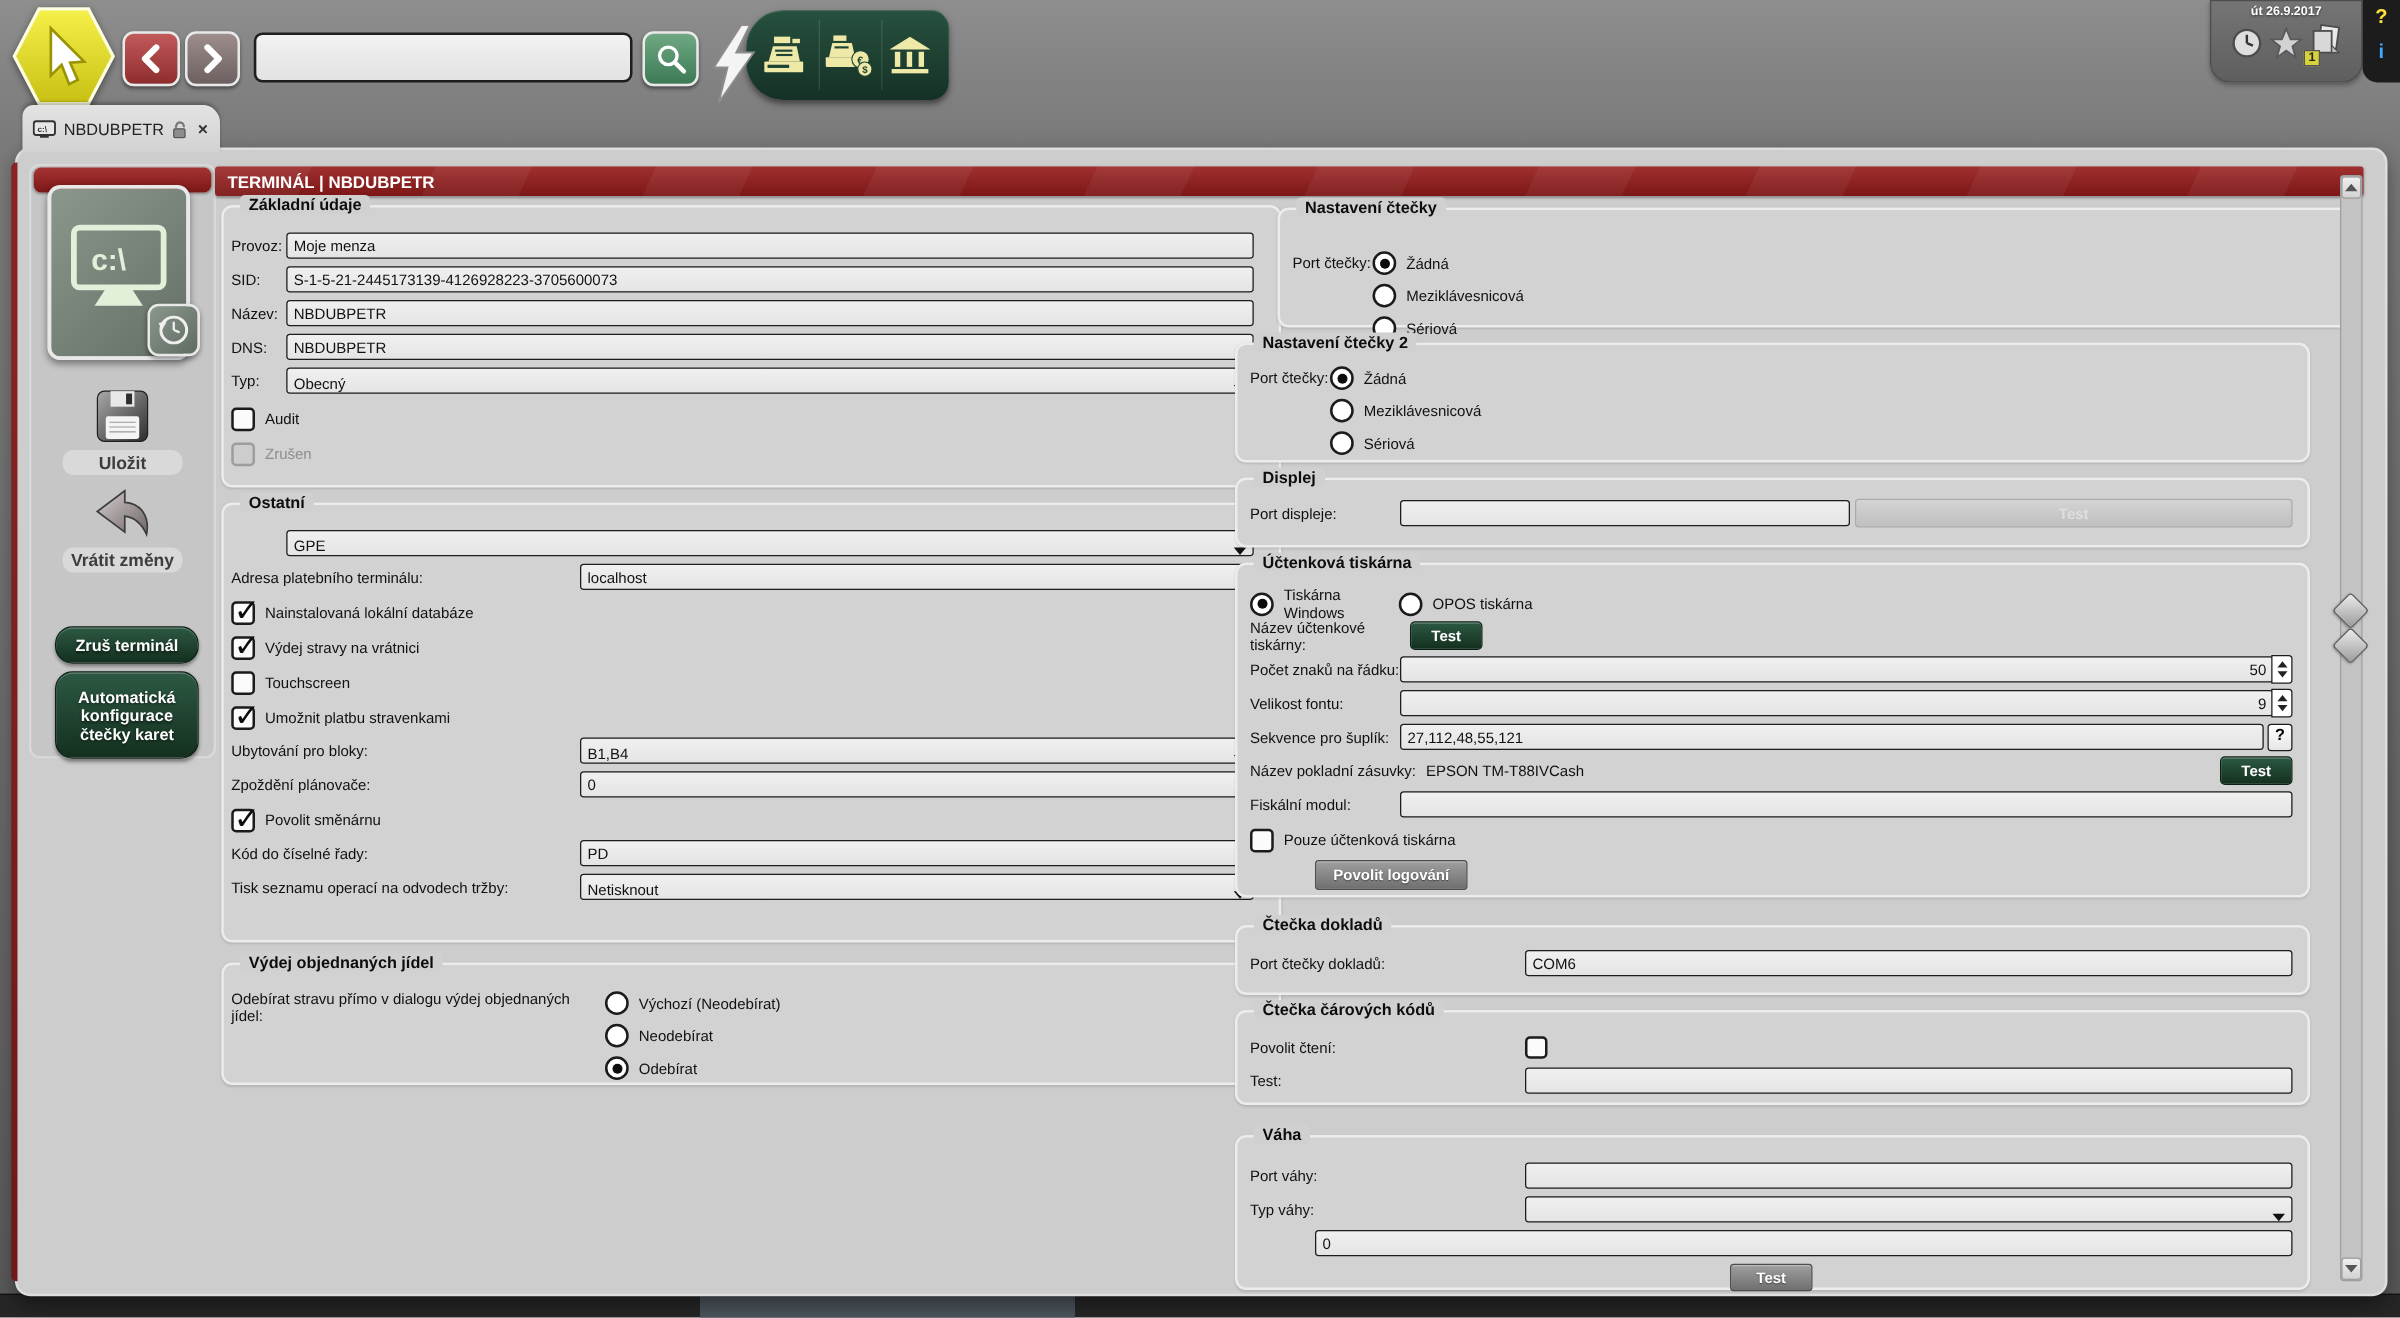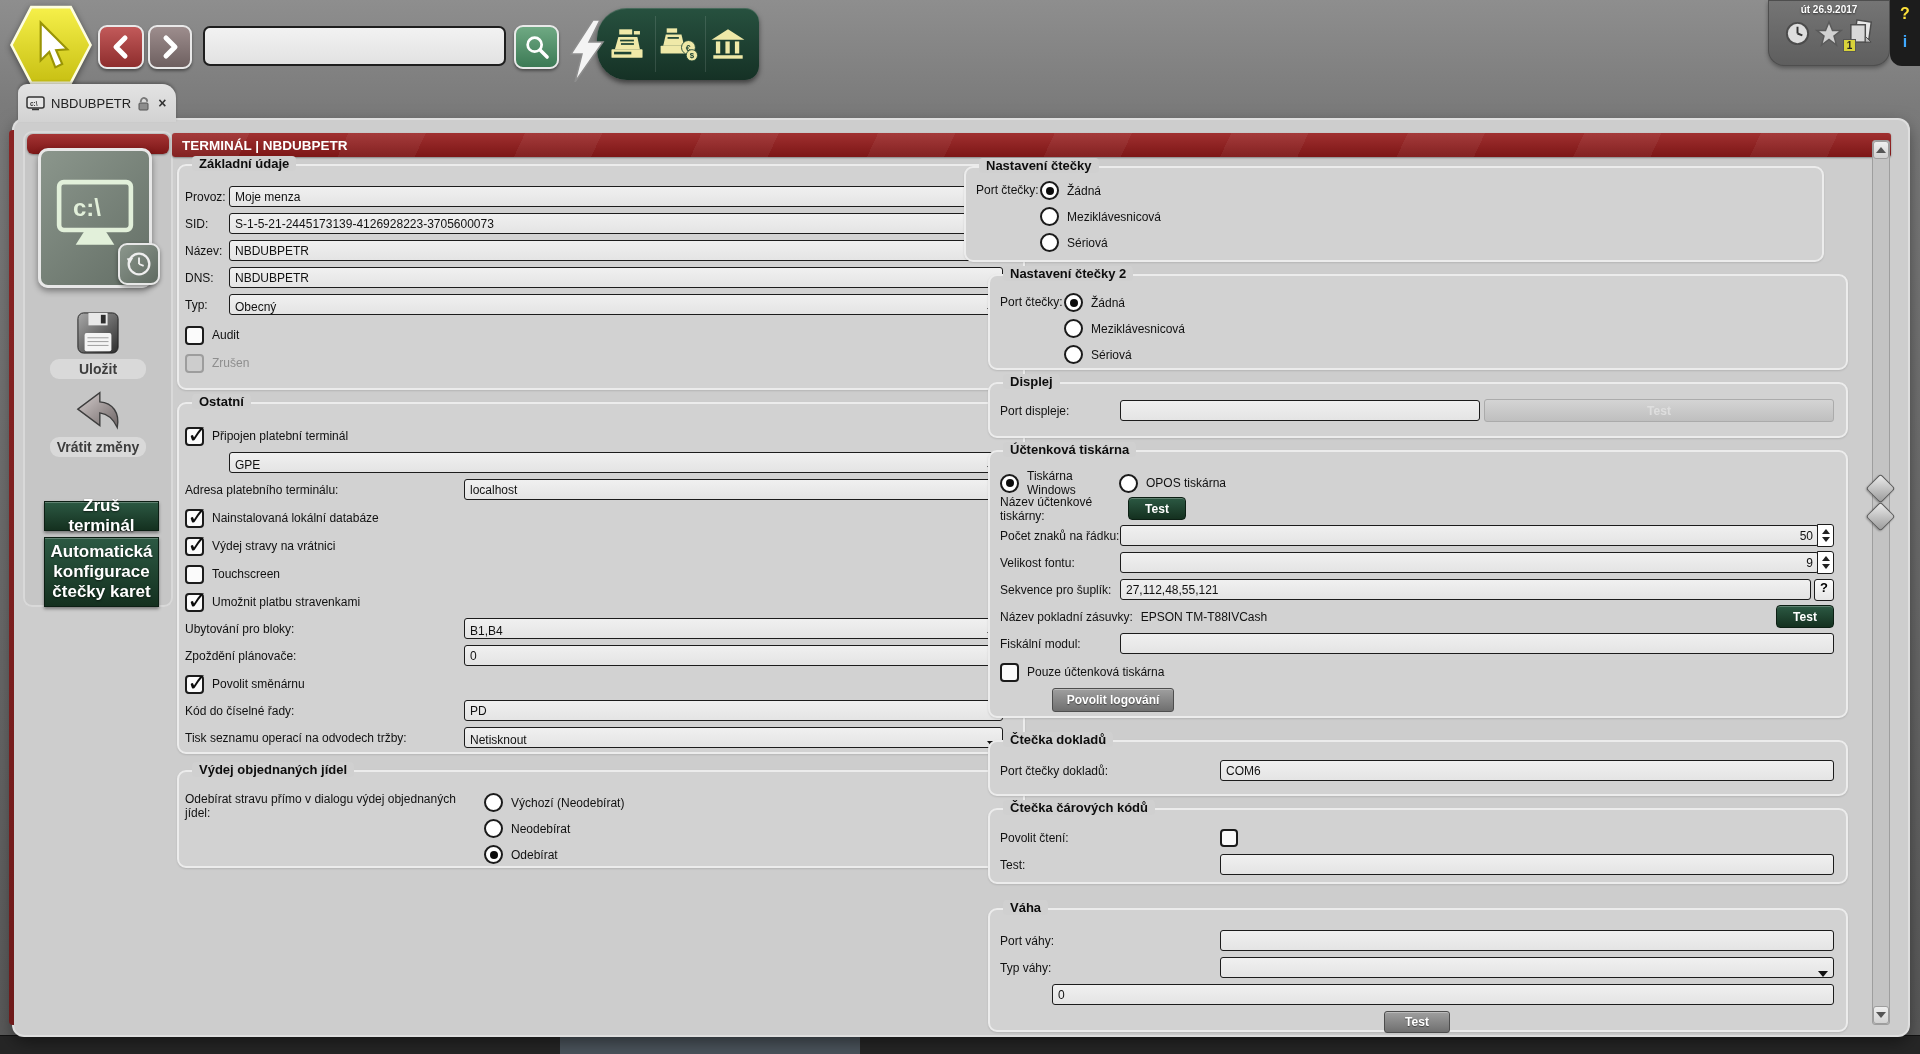--- a/index.html
+++ b/index.html
@@ -64,24 +64,24 @@
   .side-redbar { position:absolute; left:4px; top:3px; width:142px; height:20px; border-radius:6px;
              background:linear-gradient(180deg,#a53434,#7c1616); box-shadow:0 1px 2px rgba(0,0,0,.35); }
   .tile { position:absolute; left:15px; top:17px; width:114px; height:140px; border-radius:10px;
           background:linear-gradient(135deg,#8b968c,#646f66); border:3px solid #e8e8e8;
           box-shadow:0 3px 6px rgba(0,0,0,.4); display:flex; align-items:center; justify-content:center; cursor:pointer; }
   .tile-badge { position:absolute; left:95px; top:112px; width:42px; height:42px; border-radius:9px;
           background:linear-gradient(135deg,#8b968c,#5f6a61); border:2px solid #e8e8e8;
           display:flex; align-items:center; justify-content:center; box-shadow:0 2px 4px rgba(0,0,0,.4); }
   .side-act { position:absolute; left:27px; width:96px; text-align:center; cursor:pointer; }
   .side-plate { background:#d9d9d9; border-radius:9px; padding:2px 4px; font-size:14px; font-weight:bold; color:#3d3d3d; }
-  .gbtn { position:absolute; left:21px; width:115px; border-radius:0; cursor:pointer;
+  .gbtn { position:absolute; left:21px; width:115px; border-radius:14px; cursor:pointer;
           background:linear-gradient(180deg,#2c5943,#14301f); border:1px solid #0c1f14;
           box-shadow:inset 0 1px 0 rgba(255,255,255,.25), 0 2px 3px rgba(0,0,0,.4);
-          color:#fff; font-weight:bold; font-size:17px; display:flex; align-items:center; justify-content:center;
+          color:#fff; font-weight:bold; font-size:13px; display:flex; align-items:center; justify-content:center;
           text-align:center; text-shadow:0 1px 2px rgba(0,0,0,.6); padding:2px 4px; }
 
   
   .form-header { position:absolute; left:158px; top:13px; width:1719px; height:24px; border-radius:3px;
           background:repeating-linear-gradient(115deg, rgba(255,255,255,.05) 0 70px, rgba(255,255,255,0) 70px 160px),
                      linear-gradient(180deg,#a03030,#7c1616);
           color:#fff; font-weight:bold; font-size:13.5px; display:flex; align-items:center; padding:0 10px;
           box-shadow:0 1px 2px rgba(0,0,0,.35); }
   .fs { position:absolute; border:2px solid #ececec; border-radius:9px; background:#d2d2d2;
         box-shadow:0 1px 2px rgba(0,0,0,.12); }
@@ -345,24 +345,20 @@
         <span class="cblbl">Audit</span>
         </div>
       <div class="row cbrow">
         <span class="cb dis"></span>
         <span class="cblbl dislbl">Zrušen</span>
         </div>
     </div>
 
     <div class="fs" style="left:163px; top:282px; width:848px; height:352px; padding:20px 20px 0 6px">
       <span class="legend">Ostatní</span>
-      <div class="row cbrow">
-        <span class="cb checked"></span>
-        <span class="cblbl">Připojen platební terminál</span>
-        </div>
       <div class="row">
           <span class="lbl w44"></span>
         <div class="inp sel">
           <span>GPE</span>
             <span class="arr"></span>
           </div>
         </div>
       <div class="row">
           <span class="lbl w279">Adresa platebního terminálu:</span>
         <input class="inp" value="localhost" style="">
@@ -425,21 +421,21 @@
             <span class="cblbl">Neodebírat</span>
             </div>
           <div class="row">
               <span class="rb checked"></span>
             <span class="cblbl">Odebírat</span>
             </div>
         </div>
       </div>
     </div>
 
-    <div class="fs" style="left:950px; top:46px; width:860px; height:96px; padding:12px 12px 0 10px">
+    <div class="fs" style="left:1008px; top:46px; width:860px; height:96px; padding:32px 12px 0 10px">
       <span class="legend">Nastavení čtečky</span>
       <div style="display:flex">
         <span class="lbl w64" style="margin-top:3px">Port čtečky:</span>
         <div class="rcol">
           <div class="row">
               <span class="rb checked"></span>
             <span class="cblbl">Žádná</span>
             </div>
           <div class="row">
               <span class="rb"></span>

